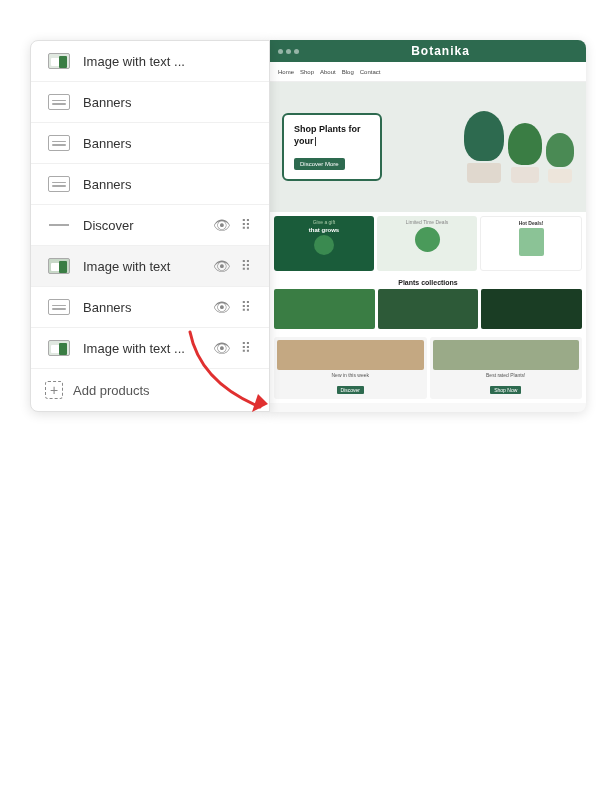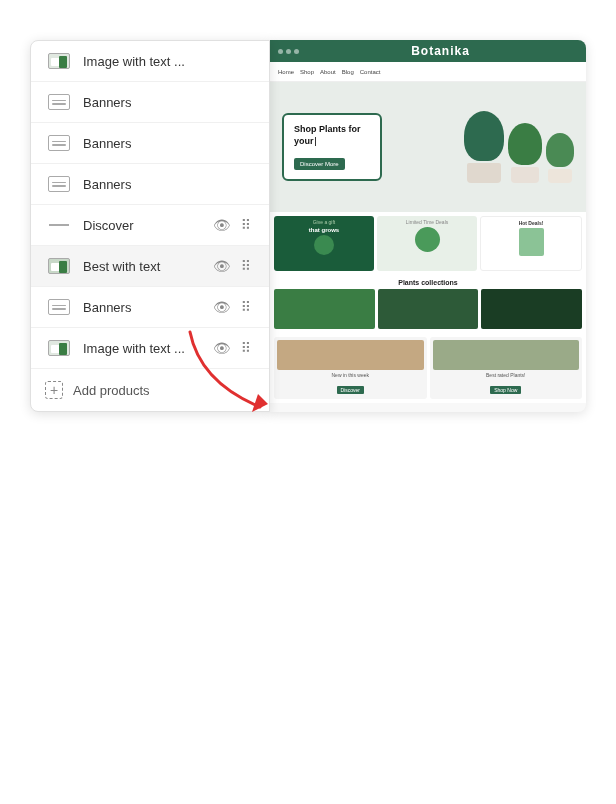--- a/index.html
+++ b/index.html
@@ -491,21 +491,21 @@
         </div>
       </div>
 
       <div class="sidebar-item highlighted">
         <div class="sidebar-item-icon">
           <div class="thumb-img" style="background:#c8d8c8;">
             <div class="thumb-img-text"></div>
             <div class="thumb-img-inner"></div>
           </div>
         </div>
-        <span class="sidebar-item-label">Best with text</span>
+        <span class="sidebar-item-label">Image with text</span>
         <div class="sidebar-item-actions">
           <span class="action-icon">👁</span>
           <span class="action-icon">⠿</span>
         </div>
       </div>
 
       <div class="sidebar-item">
         <div class="sidebar-item-icon">
           <div class="thumb-icon">
             <div class="thumb-line"></div>

